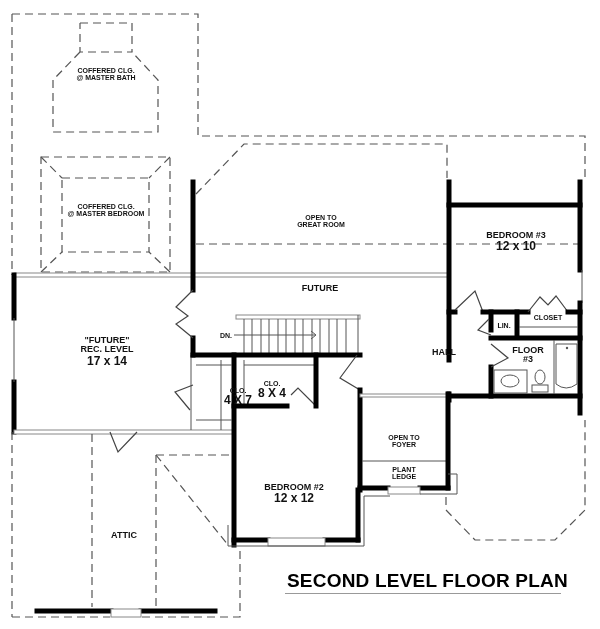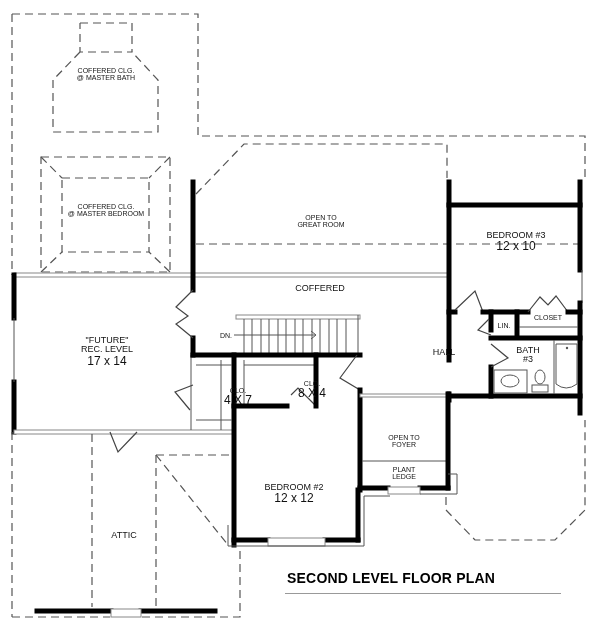--- a/index.html
+++ b/index.html
@@ -3,25 +3,25 @@
   <meta charset="utf-8">
   <style>
     html, body { margin: 0; padding: 0; background: #ffffff; }
     body { width: 600px; height: 629px; overflow: hidden; position: relative; font-family: "Liberation Sans", sans-serif; }
     svg { position: absolute; left: 0; top: 0; }
     .wall { stroke: #000; stroke-width: 5; fill: none; stroke-linecap: square; }
     .thin { stroke: #555; stroke-width: 1; fill: none; }
     .dash { stroke: #555; stroke-width: 1.2; fill: none; stroke-dasharray: 8 5; }
     .door { stroke: #444; stroke-width: 1.2; fill: none; }
     .rail { stroke: #888; stroke-width: 1; fill: #fff; }
-    .lbl { position: absolute; text-align: center; font-weight: normal; color: #111; line-height: 1.05; white-space: nowrap; transform: translateX(-50%); }
+    .lbl { position: absolute; text-align: center; font-weight: bold; color: #111; line-height: 1.05; white-space: nowrap; transform: translateX(-50%); }
     .sm { font-size: 7px; }
     .md { font-size: 9px; }
     .lg { font-size: 12px; }
-    .title { position: absolute; left: 287px; top: 570px; font-size: 14px; font-weight: bold; letter-spacing: 0.2px; color: #000; }
+    .title { position: absolute; left: 287px; top: 570px; font-size: 19px; font-weight: bold; letter-spacing: 0.2px; color: #000; }
     .title-rule { position: absolute; left: 285px; top: 593px; width: 276px; height: 1px; background: #999; }
   </style>
 </head>
 <body>
 
 <svg width="600" height="629" viewBox="0 0 600 629">
 
   <polyline class="dash" points="12,14 198,14 198,136 585,136 585,180"></polyline>
   <line class="dash" x1="12" y1="14" x2="12" y2="275"></line>
 
@@ -155,40 +155,40 @@
   <div>@ MASTER BEDROOM</div>
 </div>
 <div class="lbl sm" style="left:321px; top:214px;">
   <div>OPEN TO</div>
   <div>GREAT ROOM</div>
 </div>
 <div class="lbl" style="left:516px; top:231px;">
   <div class="md">BEDROOM #3</div>
   <div class="lg">12 x 10</div>
 </div>
-<div class="lbl md" style="left:320px; top:284px;">COFFERED</div>
+<div class="lbl md" style="left:320px; top:284px;">FUTURE</div>
 <div class="lbl" style="left:107px; top:336px;">
   <div class="md">"FUTURE"</div>
   <div class="md">REC. LEVEL</div>
   <div class="lg">17 x 14</div>
 </div>
 <div class="lbl sm" style="left:226px; top:332px;">DN.</div>
 <div class="lbl" style="left:210px; top:387px;margin-left:28px;">
   <div class="sm">CLO.</div>
   <div class="lg">4 X 7</div>
 </div>
-<div class="lbl" style="left:272px; top:380px;margin-left:40px;">
+<div class="lbl" style="left:272px; top:380px;">
   <div class="sm">CLO.</div>
   <div class="lg">8 X 4</div>
 </div>
 <div class="lbl md" style="left:444px; top:348px;">HALL</div>
 <div class="lbl sm" style="left:504px; top:322px;">LIN.</div>
 <div class="lbl sm" style="left:548px; top:314px;">CLOSET</div>
 <div class="lbl md" style="left:528px; top:346px;">
-  <div>BATH</div>
+  <div>FLOOR</div>
   <div>#3</div>
 </div>
 <div class="lbl sm" style="left:404px; top:434px;">
   <div>OPEN TO</div>
   <div>FOYER</div>
 </div>
 <div class="lbl sm" style="left:404px; top:466px;">
   <div>PLANT</div>
   <div>LEDGE</div>
 </div>

